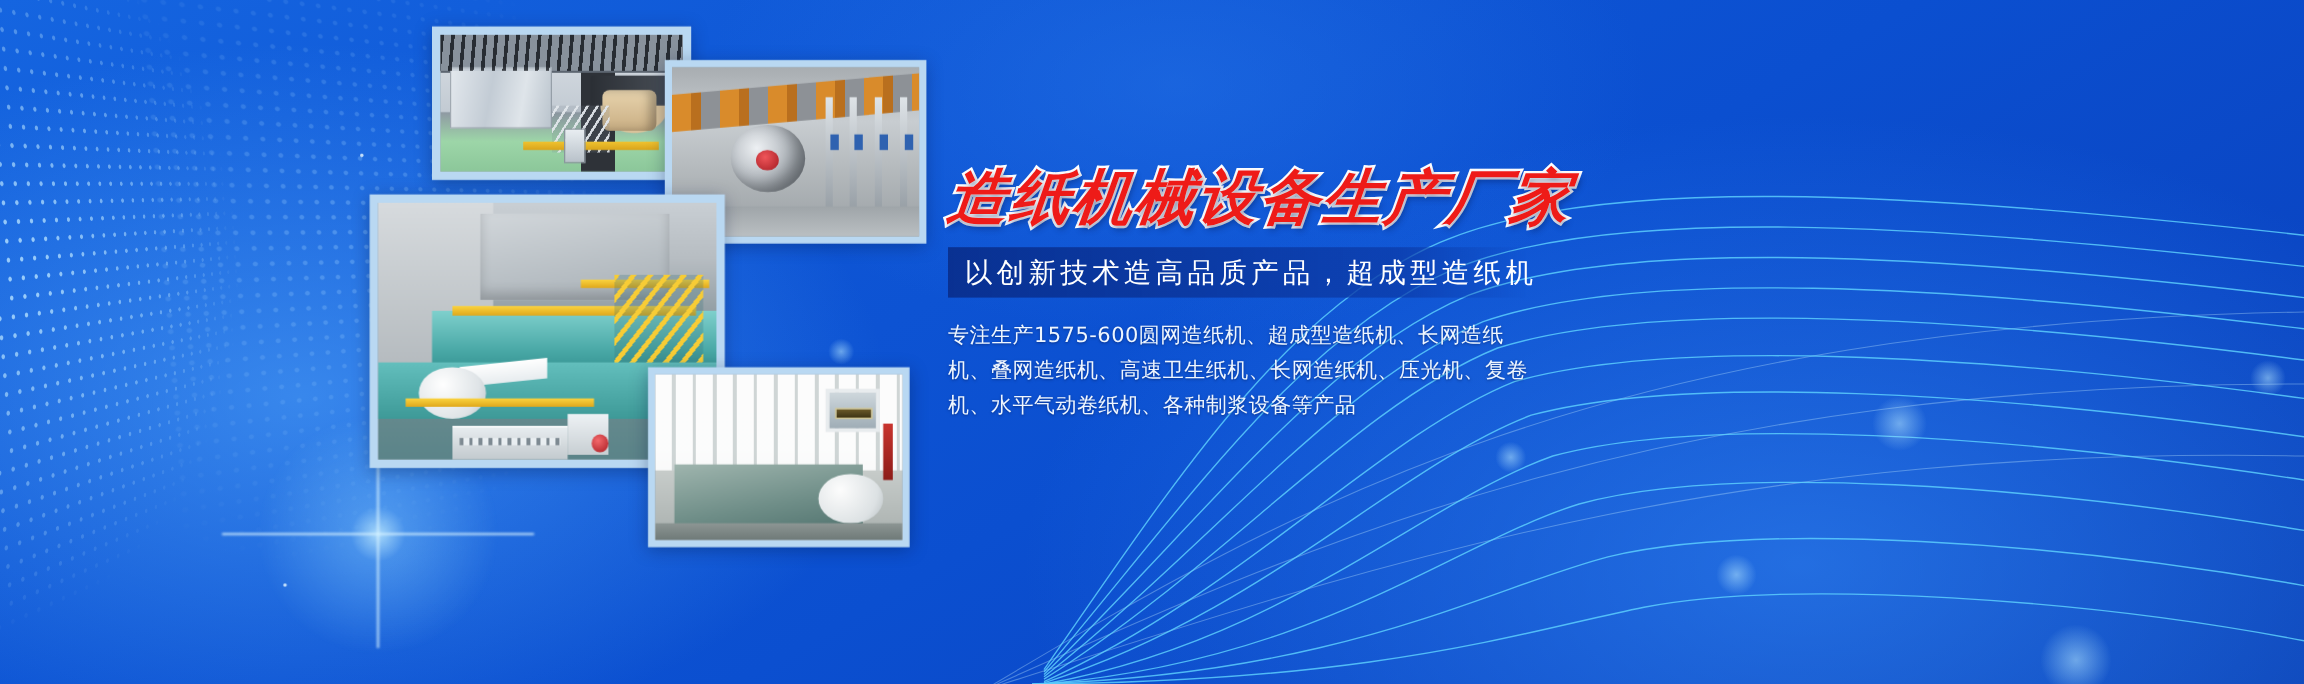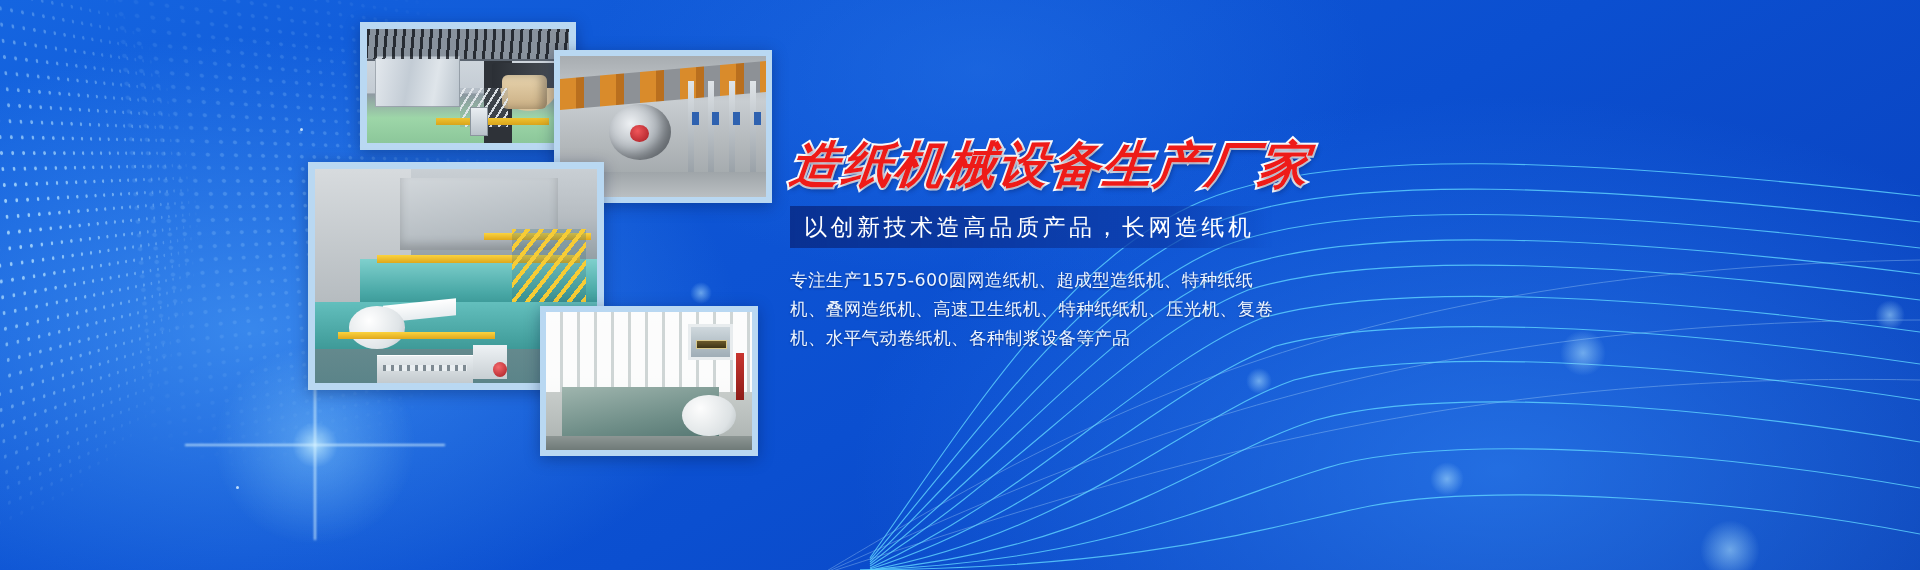--- a/index.html
+++ b/index.html
@@ -302,18 +302,18 @@
         <div class="machine"></div>
         <div class="mroll"></div>
         <div class="floor"></div>
       </div>
     </div>
   </div>
 
   <div id="text-col">
     <div id="main-title">造纸机械设备生产厂家</div>
     <div id="subtitle-bar">
-      <span id="subtitle">以创新技术造高品质产品，长网造纸机</span>
-    </div>
-    <div id="desc">专注生产1575-600圆网造纸机、超成型造纸机、特种纸纸机、叠网造纸机、高速卫生纸机、特种纸纸机、压光机、复卷机、水平气动卷纸机、各种制浆设备等产品</div>
+      <span id="subtitle">以创新技术造高品质产品，超成型造纸机</span>
+    </div>
+    <div id="desc">专注生产1575-600圆网造纸机、超成型造纸机、长网造纸机、叠网造纸机、高速卫生纸机、长网造纸机、压光机、复卷机、水平气动卷纸机、各种制浆设备等产品</div>
   </div>
 
 </div>
 
 </body></html>

